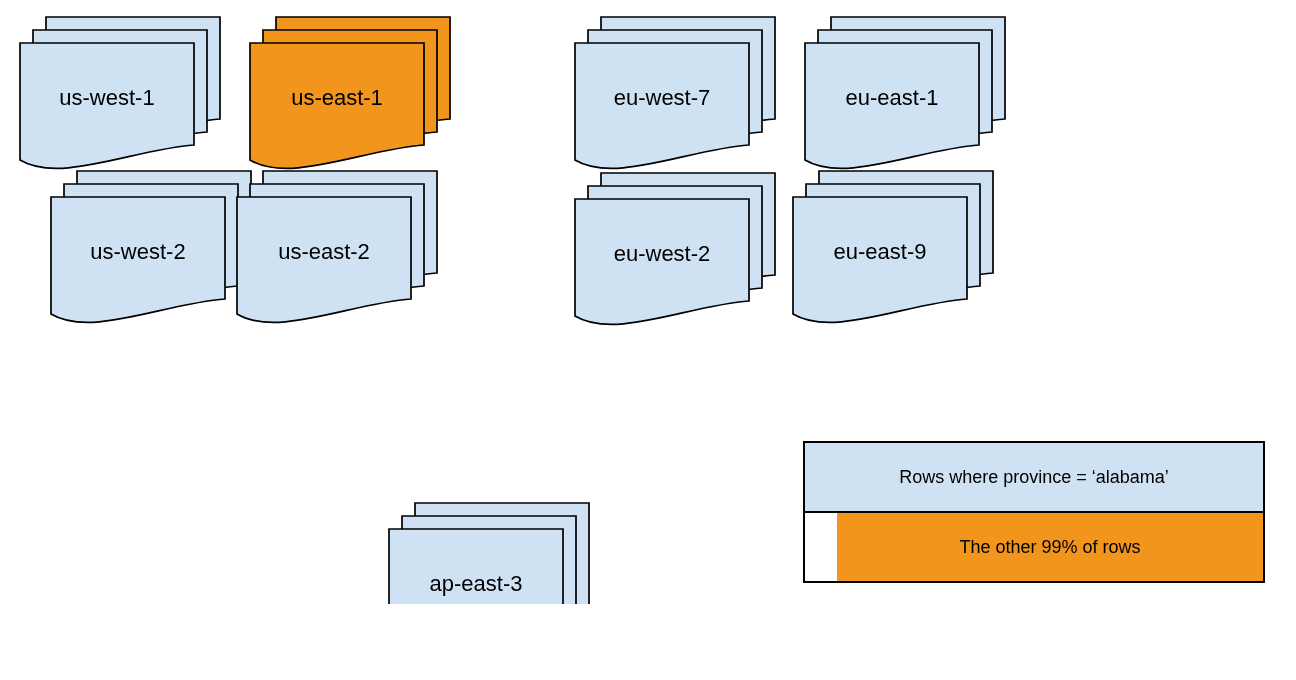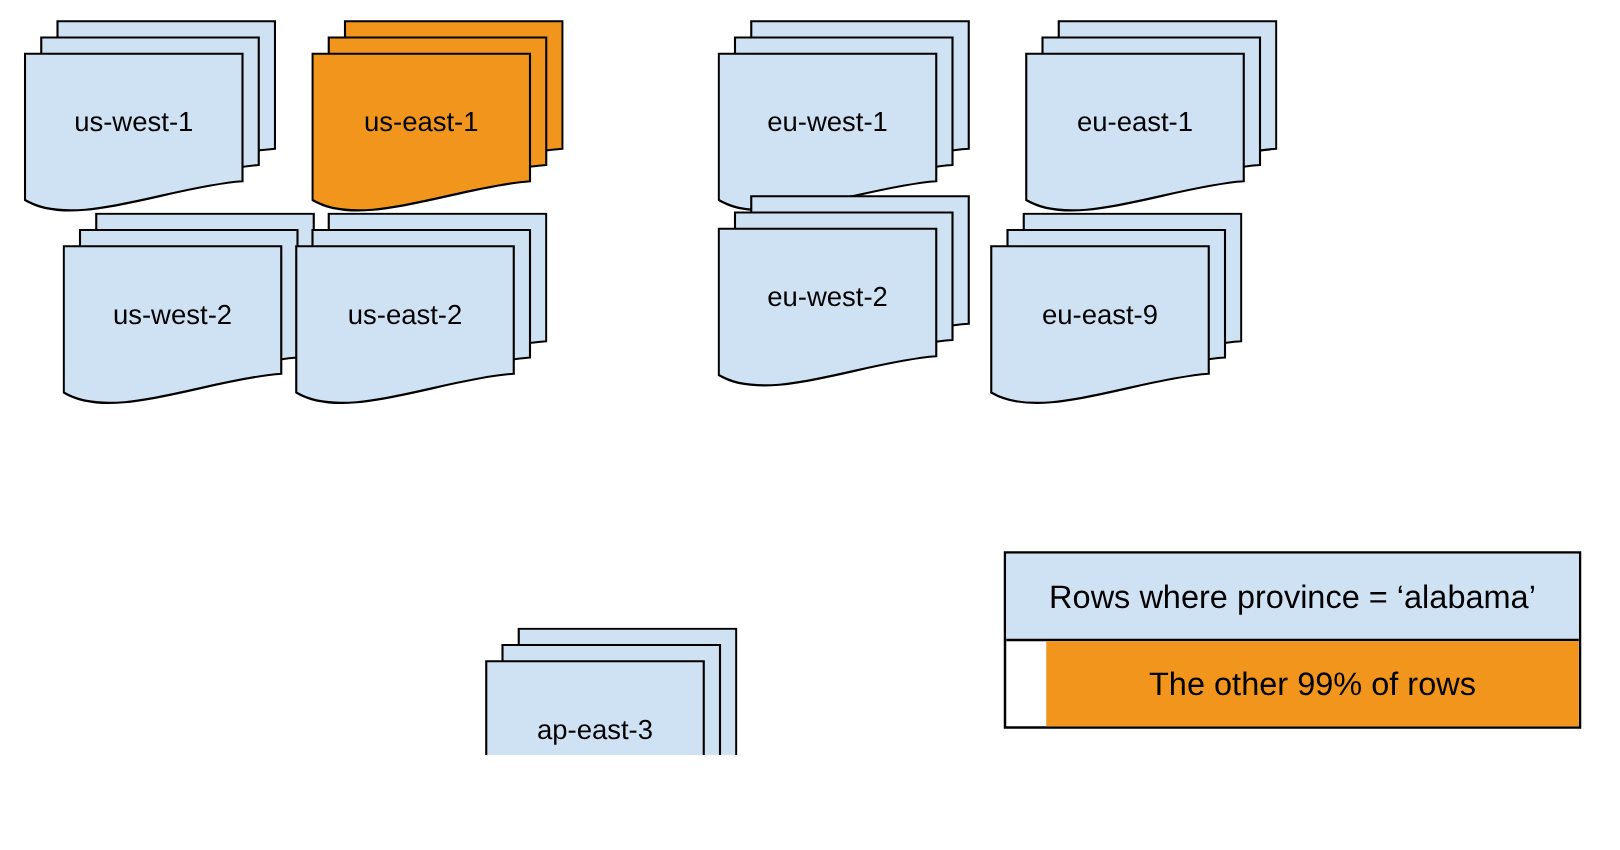--- a/index.html
+++ b/index.html
@@ -49,21 +49,21 @@
     border: 2px solid #000000;
     box-sizing: border-box;
     display: flex;
     flex-direction: column;
   }
   .legend-row {
     flex: 1;
     display: flex;
     align-items: center;
     justify-content: center;
-    font-size: 26px;
+    font-size: 18px;
     color: #000000;
   }
   .legend-row.alabama {
     background: var(--region-fill, #cfe2f3);
     border-bottom: 2px solid #000000;
   }
   .legend-row.other {
     background: var(--highlight-fill, #f2951d);
     margin-left: 32px;
   }
@@ -90,24 +90,24 @@
     </svg>
     <span class="stack-label">us-east-1</span>
   </div>
 
   <div class="stack" style="left:574px; top:16px;">
     <svg viewBox="0 0 202 154" width="202" height="154">
       <path class="doc" transform="translate(27,1)" d="M0 0 H174 V102 C115 106 40 141 0 117 Z"></path>
       <path class="doc" transform="translate(14,14)" d="M0 0 H174 V102 C115 106 40 141 0 117 Z"></path>
       <path class="doc" transform="translate(1,27)" d="M0 0 H174 V102 C115 106 40 141 0 117 Z"></path>
     </svg>
-    <span class="stack-label">eu-west-1</span>
+    <span class="stack-label">eu-west-7</span>
   </div>
 
-  <div class="stack" style="left:804px; top:16px;margin-left:16px;">
+  <div class="stack" style="left:804px; top:16px;">
     <svg viewBox="0 0 202 154" width="202" height="154">
       <path class="doc" transform="translate(27,1)" d="M0 0 H174 V102 C115 106 40 141 0 117 Z"></path>
       <path class="doc" transform="translate(14,14)" d="M0 0 H174 V102 C115 106 40 141 0 117 Z"></path>
       <path class="doc" transform="translate(1,27)" d="M0 0 H174 V102 C115 106 40 141 0 117 Z"></path>
     </svg>
     <span class="stack-label">eu-east-1</span>
   </div>
 
   <div class="stack" style="left:19px; top:170px;margin-left:31px;">
     <svg viewBox="0 0 202 154" width="202" height="154">
@@ -120,21 +120,21 @@
 
   <div class="stack" style="left:236px; top:170px;">
     <svg viewBox="0 0 202 154" width="202" height="154">
       <path class="doc" transform="translate(27,1)" d="M0 0 H174 V102 C115 106 40 141 0 117 Z"></path>
       <path class="doc" transform="translate(14,14)" d="M0 0 H174 V102 C115 106 40 141 0 117 Z"></path>
       <path class="doc" transform="translate(1,27)" d="M0 0 H174 V102 C115 106 40 141 0 117 Z"></path>
     </svg>
     <span class="stack-label">us-east-2</span>
   </div>
 
-  <div class="stack" style="left:574px; top:156px;">
+  <div class="stack" style="left:574px; top:172px;">
     <svg viewBox="0 0 202 154" width="202" height="154">
       <path class="doc" transform="translate(27,1)" d="M0 0 H174 V102 C115 106 40 141 0 117 Z"></path>
       <path class="doc" transform="translate(14,14)" d="M0 0 H174 V102 C115 106 40 141 0 117 Z"></path>
       <path class="doc" transform="translate(1,27)" d="M0 0 H174 V102 C115 106 40 141 0 117 Z"></path>
     </svg>
     <span class="stack-label">eu-west-2</span>
   </div>
 
   <div class="stack" style="left:792px; top:170px;">
     <svg viewBox="0 0 202 154" width="202" height="154">

